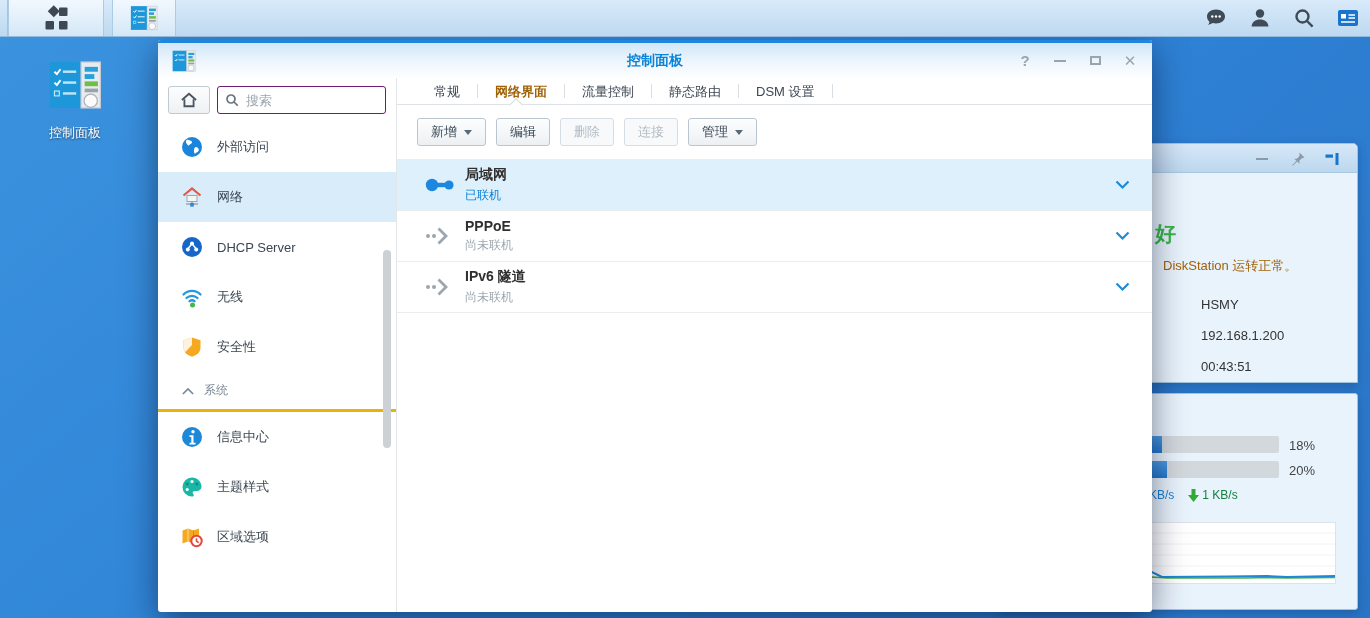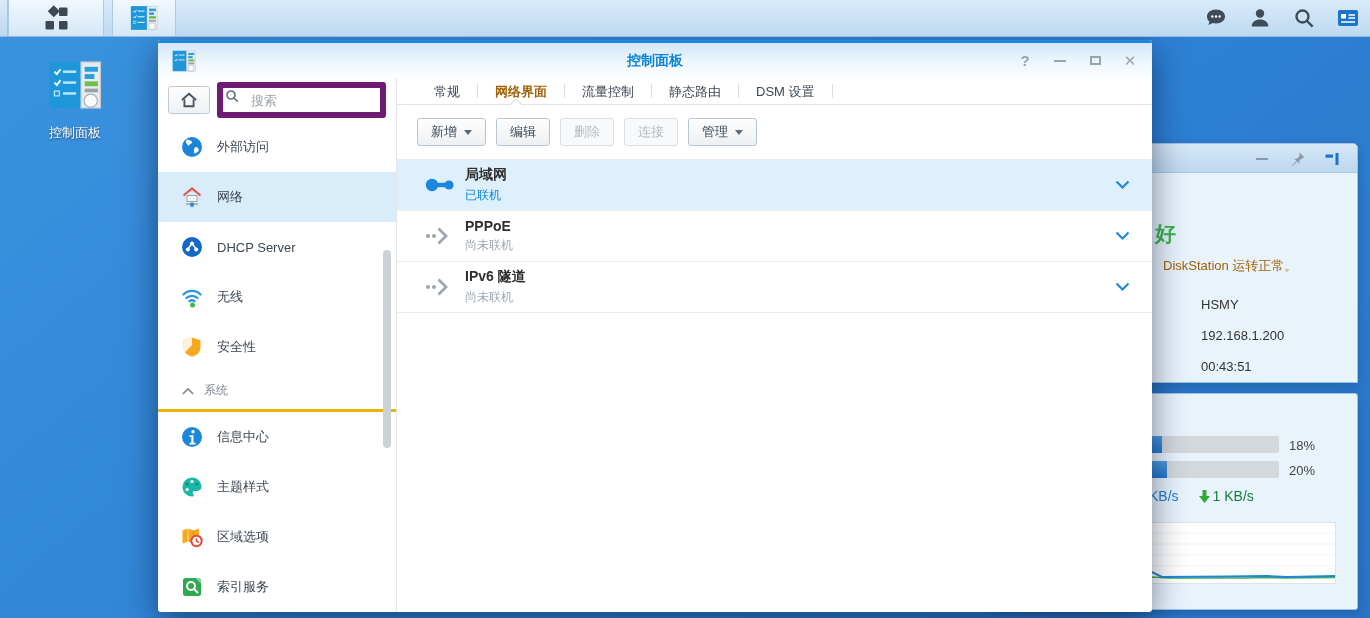--- a/index.html
+++ b/index.html
@@ -34,21 +34,21 @@
   .hw-status { position:absolute; left:154px; top:76px; font-size:21px; font-weight:bold; color:#3bb54b; }
   .hw-msg { position:absolute; left:162px; top:113px; font-size:13px; color:#a16207; }
   .hw-line { position:absolute; left:200px; font-size:13px; color:#333; }
   .hw-server { top:153px; } .hw-ip { top:184px; } .hw-uptime { top:215px; }
 
   .mbar { position:absolute; left:8px; width:270px; height:17px; background:#d3d8dd; border-radius:2px; overflow:hidden; }
   .mbar .fill { height:100%; background:linear-gradient(#4d9be0,#2377cd); border-radius:2px 0 0 2px; }
   .mbar1 { top:42px; } .mbar2 { top:67px; }
   .mpc { position:absolute; left:288px; font-size:13px; color:#444; }
   .mpc1 { top:44px; } .mpc2 { top:69px; }
-  .mspeed { position:absolute; top:94px; left:148px; font-size:14px; display:flex; align-items:center; gap:20px; }
+  .mspeed { position:absolute; top:94px; left:148px; font-size:12px; display:flex; align-items:center; gap:14px; }
   .up-part { color:#1b82d6; } .down-part { color:#15803d; display:flex; align-items:center; gap:3px; }
   .mchart { position:absolute; left:15px; top:128px; width:320px; height:62px; background:#fff; border:1px solid #dce3e9; }
 
   
   .win { position:absolute; left:158px; top:40px; width:994px; height:572px; z-index:20;
          background:#fff; border-radius:3px; box-shadow:0 10px 34px rgba(0,10,40,.5); overflow:hidden;
          display:flex; flex-direction:column; }
   .titlebar { height:38px; flex:0 0 38px; background:linear-gradient(#d2e7f8 0%,#eef6fd 55%,#fdfeff 100%);
               border-top:3px solid #1f86dd; position:relative; display:flex; align-items:center; }
   .tb-appicon { position:absolute; left:13px; top:5px; }
@@ -60,21 +60,21 @@
 
   .win-body { flex:1; display:flex; min-height:0; }
 
   
   .sidebar { width:239px; flex:0 0 239px; border-right:1px solid #e3e6e9; position:relative; overflow:hidden; }
   .side-top { height:44px; display:flex; align-items:center; gap:7px; padding:0 10px; }
   .home-btn { width:42px; height:28px; border:1px solid #bfcad3; border-radius:3px;
               background:linear-gradient(#fdfdfd,#eef1f4); display:flex; align-items:center; justify-content:center; cursor:pointer; }
   .search-wrap { position:relative; flex:1; }
   .search-wrap svg { position:absolute; left:7px; top:6px; }
-  .search-input { width:100%; height:36px; border:6px solid #701a75; border-radius:3px; padding:0 6px 0 28px;
+  .search-input { width:100%; height:28px; border:1px solid #701a75; border-radius:3px; padding:0 6px 0 28px;
                   font-size:13px; color:#333; outline:none; font-family:inherit; }
   .search-input::placeholder { color:#9aa4ad; }
   .nav-item { height:50px; display:flex; align-items:center; gap:13px; padding-left:22px; cursor:pointer; }
   .nav-item.selected { background:#d8ecfa; }
   .nav-label { font-size:13px; color:#3c4753; }
   .nav-section { height:40px; display:flex; align-items:center; gap:10px; padding-left:24px; cursor:pointer;
                  border-bottom:3px solid #eab308; }
   .nav-section .sec-label { font-size:12px; color:#7c8894; }
   .side-scroll { position:absolute; right:5px; top:172px; width:8px; height:198px; background:#ccd1d6; border-radius:4px; }
 
@@ -367,29 +367,20 @@
           <svg width="24" height="24" viewBox="0 0 24 24">
             <path d="M2.5 5.5l5.5-2 5.5 2 5.5-2v13l-5.5 2-5.5-2-5.5 2z" fill="#f6a81f"></path>
             <path d="M8 3.5v13" stroke="#fff" stroke-width="1" opacity=".6"></path>
             <path d="M13.5 5.5v13" stroke="#d28d0d" stroke-width="1"></path>
             <circle cx="16.5" cy="16" r="5.2" fill="#fff" stroke="#e2493d" stroke-width="2"></circle>
             <path d="M16.5 13.2v3l2.2 1.5" fill="none" stroke="#e2493d" stroke-width="1.6"></path>
           </svg>
           <span class="nav-label">区域选项</span>
         </div>
 
-        <div class="nav-item">
-          <svg width="24" height="24" viewBox="0 0 24 24">
-            <rect x="3" y="3" width="18" height="18" rx="2.5" fill="#2fa84f"></rect>
-            <path d="M15.5 3l5.5 5.5V5.5A2.5 2.5 0 0 0 18.5 3z" fill="#8fd6a4"></path>
-            <circle cx="11" cy="11" r="4" fill="none" stroke="#fff" stroke-width="2"></circle>
-            <path d="M14 14l4 4" stroke="#fff" stroke-width="2"></path>
-          </svg>
-          <span class="nav-label">索引服务</span>
-        </div>
 
         <div class="side-scroll"></div>
       </div>
 
       <div class="main">
         <div class="tabs">
           <span class="tab">常规</span>
           <span class="tab-sep"></span>
           <span class="tab active">网络界面</span>
           <span class="tab-sep"></span>

